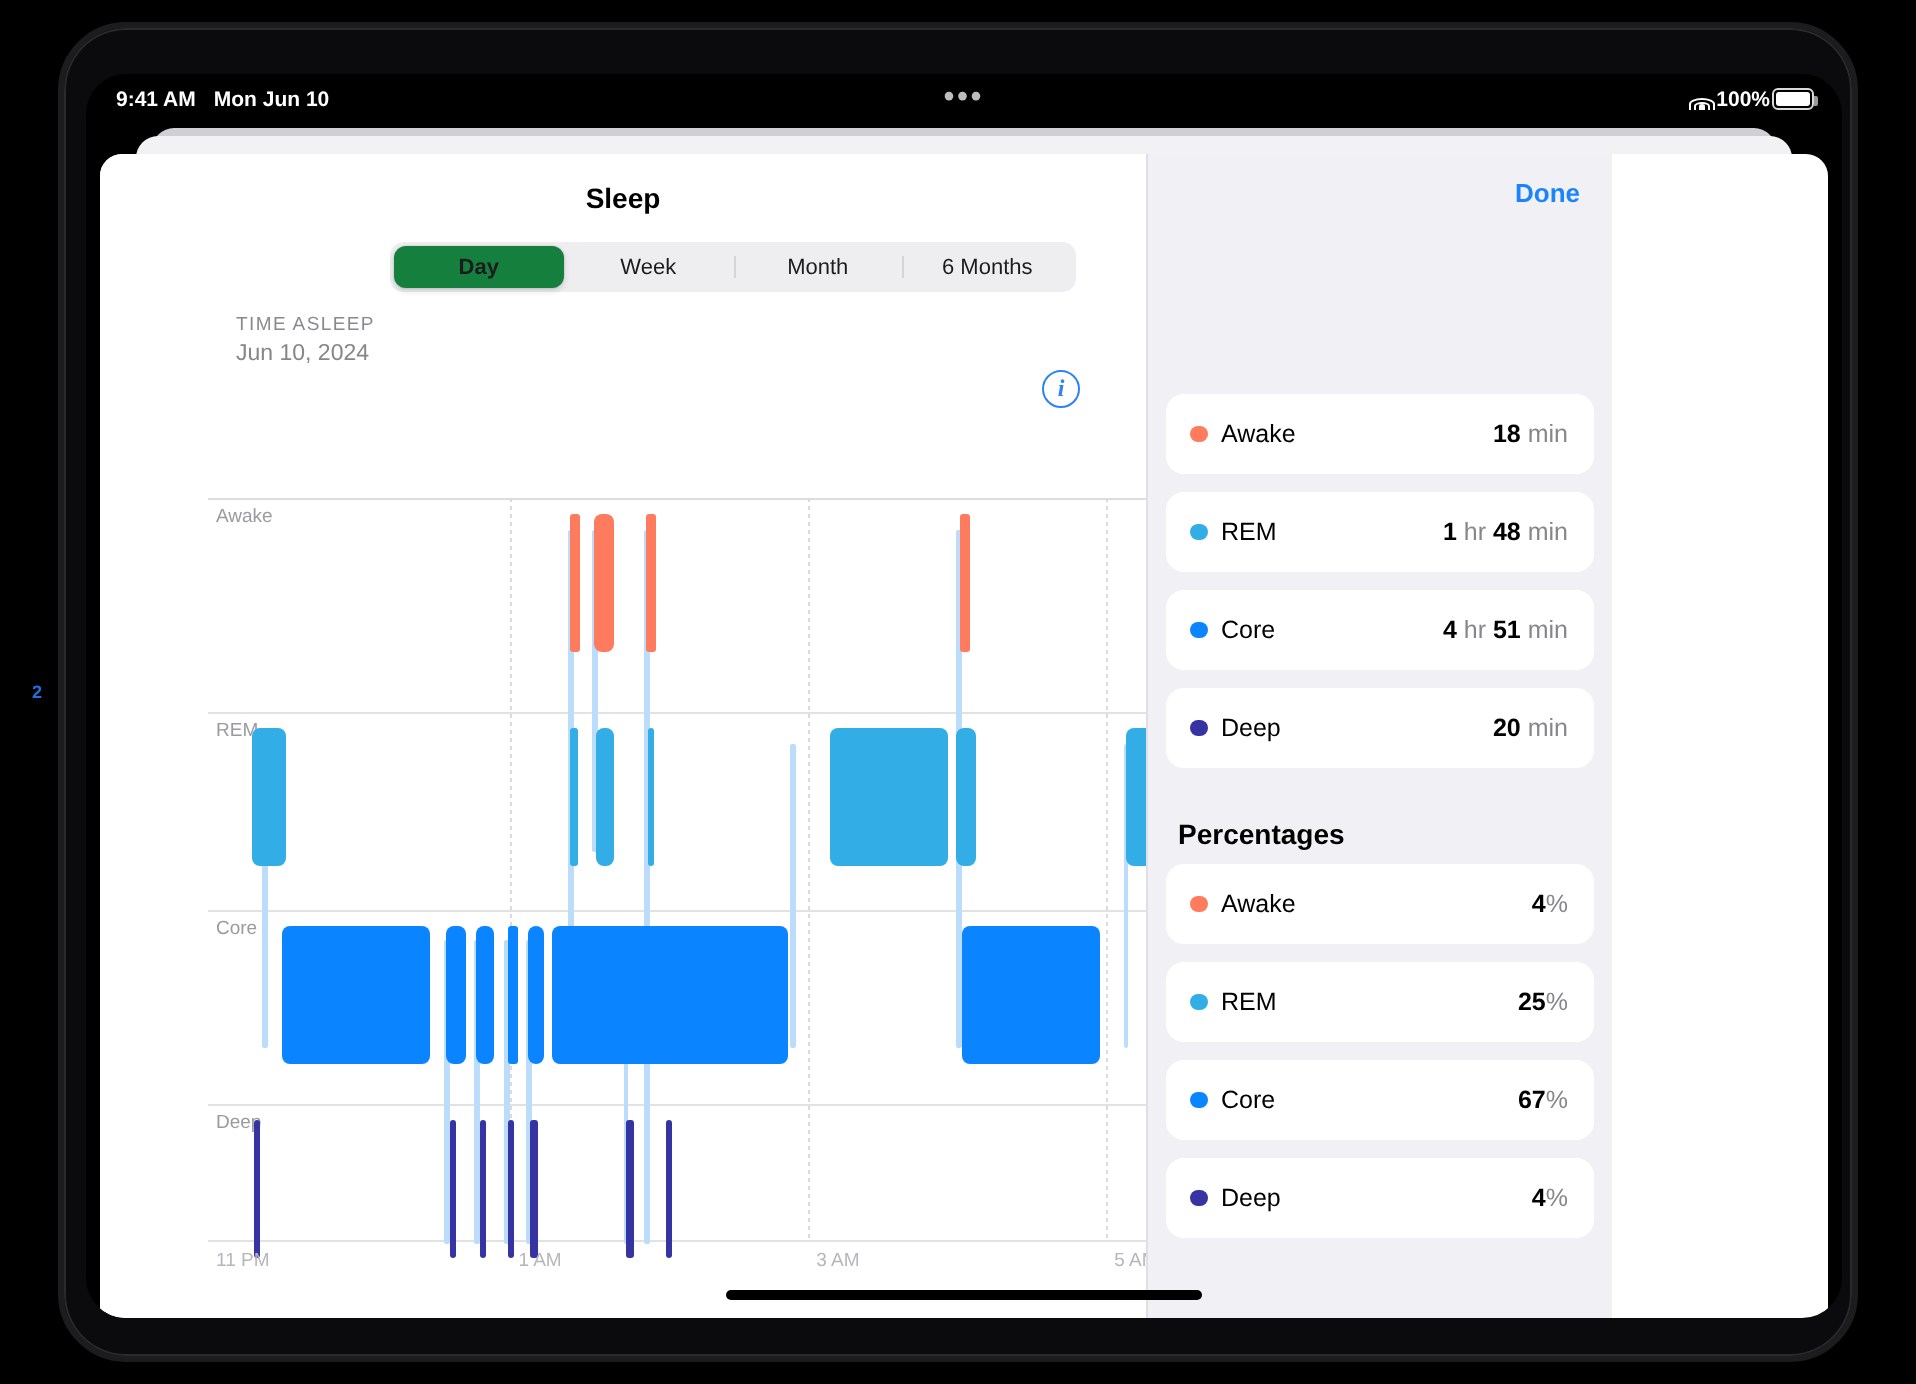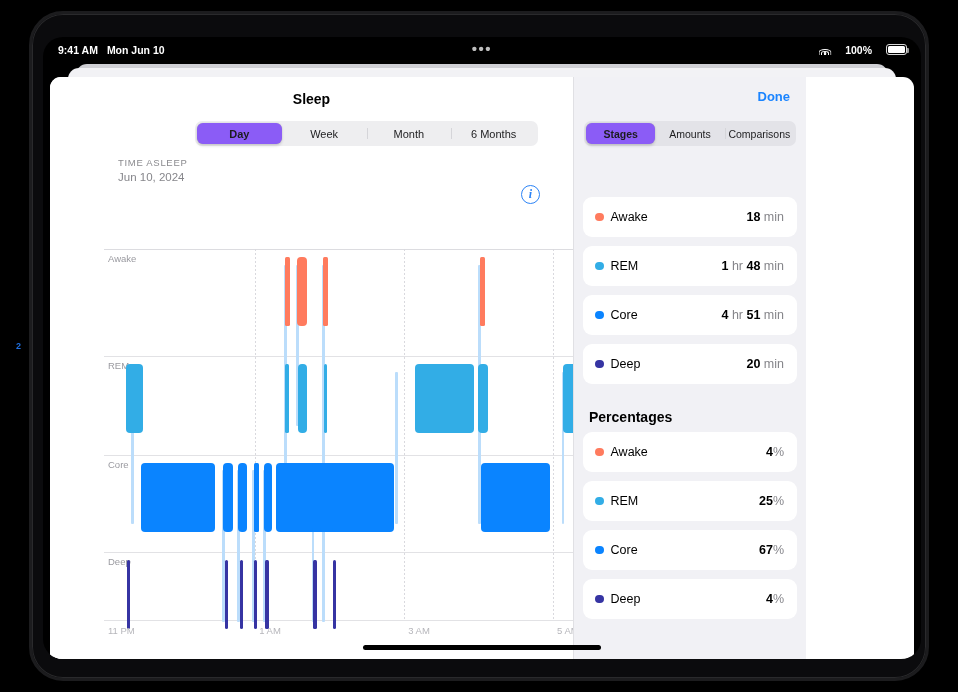--- a/index.html
+++ b/index.html
@@ -43,21 +43,21 @@
     color: #fff; font-size: 10.5px; font-weight: 700;
     display: flex; align-items: center;
   }
   #sb-left { position: absolute; left: 15px; display: flex; gap: 9px; align-items: baseline; }
   #sb-time { font-weight: 700; }
   #sb-date { font-weight: 700; }
   #sb-center {
     position: absolute; left: 50%; transform: translateX(-50%);
     color: #bdbdbd; font-size: 15px; letter-spacing: 1.5px; line-height: 1; margin-top: -2px;
   }
-  #sb-right { position: absolute; right: 14px; display: flex; align-items: center; gap: 14px; }
+  #sb-right { position: absolute; right: 14px; display: flex; align-items: center; gap: 1px; }
   .wifi { width: 13px; height: 10px; position: relative; display:inline-block; }
   .wifi i {
     position: absolute; left: 50%; bottom: 0; transform: translateX(-50%);
     border: 1.3px solid #fff; border-bottom: none; border-radius: 50% 50% 0 0;
   }
   .wifi i:nth-child(1){ width: 13px; height: 6px; }
   .wifi i:nth-child(2){ width: 8px;  height: 4px; }
   .wifi i:nth-child(3){ width: 3px;  height: 2.4px; background:#fff; border-radius:50% 50% 0 0;}
   #battery-pct { font-size: 10.5px; font-weight: 700; }
   .batt { width: 21px; height: 10.5px; border: 1.2px solid rgba(255,255,255,.85); border-radius: 3px; position: relative; }
@@ -94,21 +94,21 @@
     position: absolute; top: 44px; left: 145px;
     width: 343px; height: 25px;
     background: #eeeef0; border-radius: 7px;
     display: flex; padding: 2px;
   }
   .seg-item {
     flex: 1; display: flex; align-items: center; justify-content: center;
     font-size: 11px; color: #1c1c1e; border-radius: 6px; position: relative;
     font-weight: 400;
   }
-  .seg-item.active { background: #8b5cf6; font-weight: 700; box-shadow: 0 0 1px rgba(0,0,0,.22), 0 1.5px 3px rgba(0,0,0,.14); }
+  .seg-item.active { background: #15803d; font-weight: 700; box-shadow: 0 0 1px rgba(0,0,0,.22), 0 1.5px 3px rgba(0,0,0,.14); }
   .seg-item + .seg-item::before {
     content:""; position:absolute; left:0; top:5px; bottom:5px; width:1px; background:#d5d5d9;
   }
   .seg-item.active::before, .seg-item.active + .seg-item::before { background: transparent; }
 
   
   #summary { position: absolute; left: 68px; top: 80px; }
   #sum-label { font-size: 9.5px; letter-spacing: .7px; color: #8a8a8e; font-weight: 500; }
   #sum-value { margin-top: 2px; color: #000; white-space: nowrap; }
   #sum-value .big { font-size: 29px; font-weight: 400; letter-spacing: -0.5px; }
@@ -310,25 +310,20 @@
                 <div class="xtick" style="left: 27%;">1 AM</div>
                 <div class="xtick" style="left: 53.6%;">3 AM</div>
                 <div class="xtick" style="left: 80.2%;">5 AM</div>
               </div>
           </div>
         </div>
 
         <div id="right-pane">
           <div id="done-btn">Done</div>
 
-          <div id="stage-seg">
-            <div class="seg-item active">Stages</div>
-            <div class="seg-item">Amounts</div>
-            <div class="seg-item">Comparisons</div>
-          </div>
 
           <div class="card-list" id="stage-list" style="top:120px">
               <div class="row-card">
                 <span class="dot" style="background: rgb(255, 123, 94);"></span>
                 <span class="row-name">Awake</span>
                 <span class="row-val"><b>18</b> min</span>
               </div>
               <div class="row-card">
                 <span class="dot" style="background: rgb(50, 173, 230);"></span>
                 <span class="row-name">REM</span>

